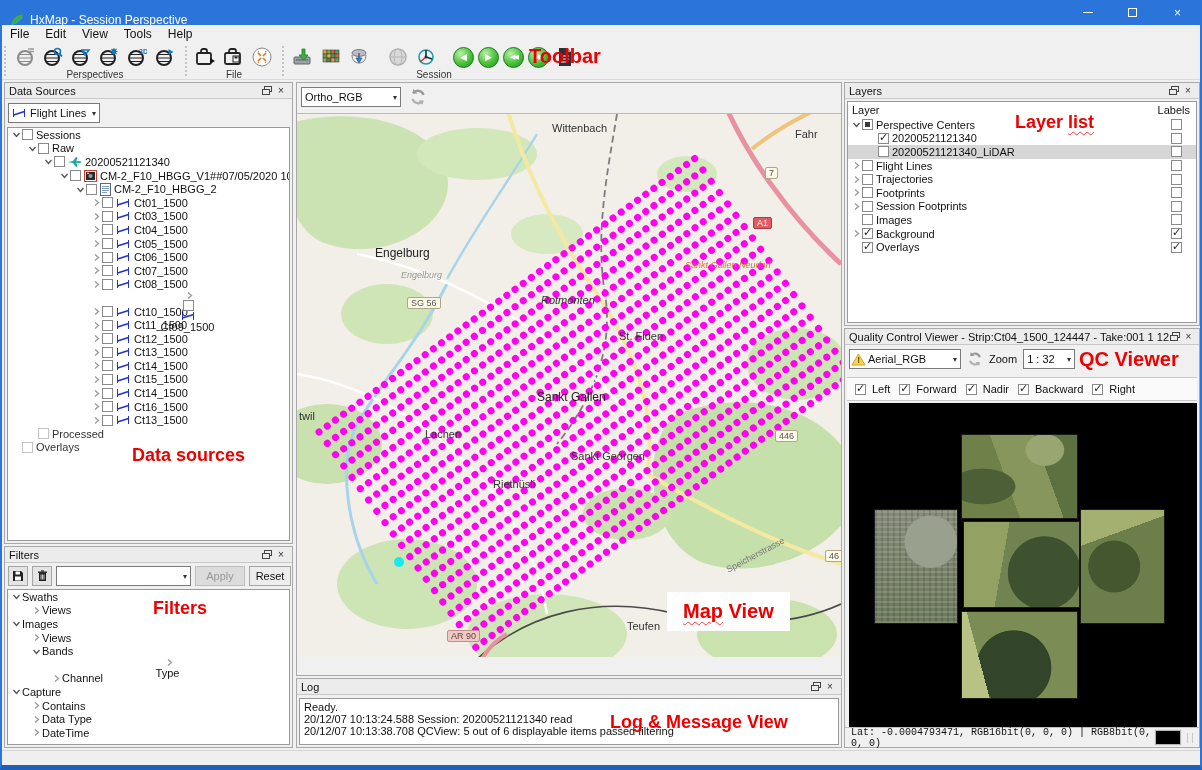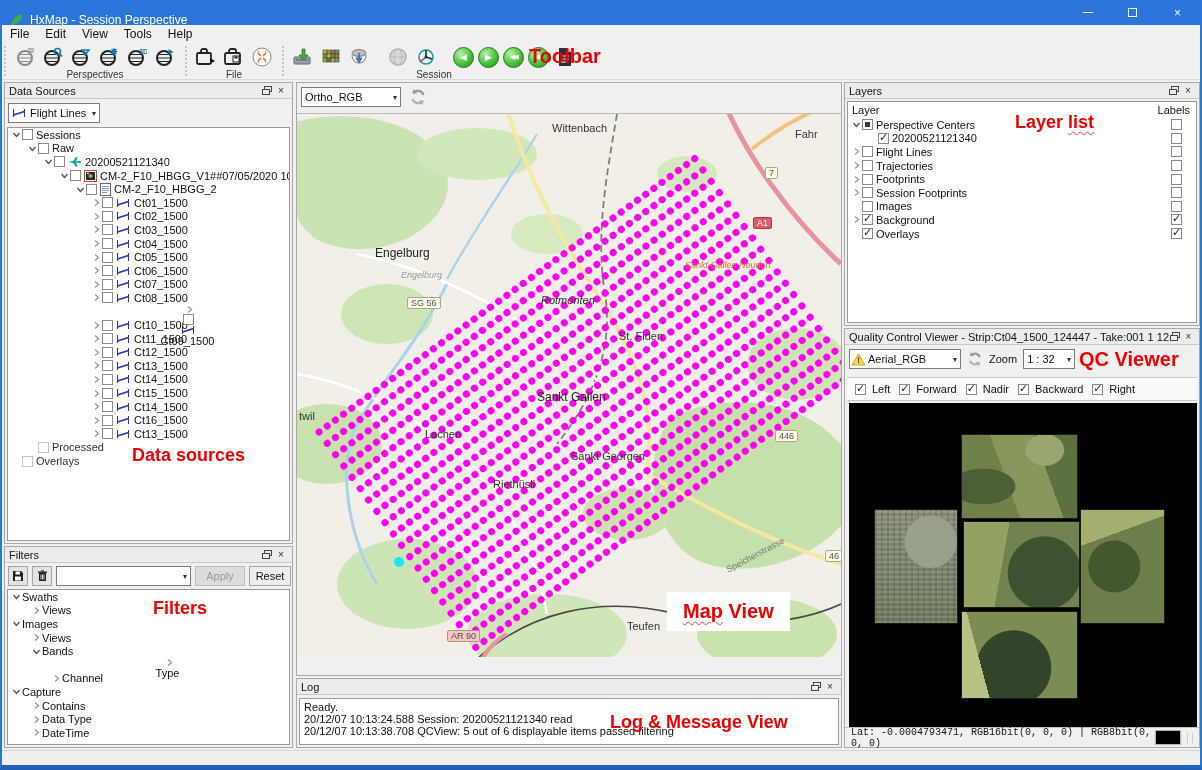--- a/index.html
+++ b/index.html
@@ -371,35 +371,20 @@
               <path d="M3 1.5L6.5 4.5L3 7.5" fill="none" stroke="#999" stroke-width="1.3"></path>
             </svg>
           </span>
           <span class="cb"></span>
           <span class="ticon">
             <svg width="15" height="10" viewBox="0 0 15 10">
               <path d="M1.5 1v8M12.5 1v8" stroke="#2233cc"></path>
               <path d="M1.5 7L12.5 3.5" stroke="#2233cc" stroke-width="1.5"></path>
             </svg>
           </span>
-          <span class="lbl">Ct02_1500</span>
-        </div>
-        <div class="trow" style="padding-left: 82px;">
-          <span class="exp">
-            <svg width="9" height="9">
-              <path d="M3 1.5L6.5 4.5L3 7.5" fill="none" stroke="#999" stroke-width="1.3"></path>
-            </svg>
-          </span>
-          <span class="cb"></span>
-          <span class="ticon">
-            <svg width="15" height="10" viewBox="0 0 15 10">
-              <path d="M1.5 1v8M12.5 1v8" stroke="#2233cc"></path>
-              <path d="M1.5 7L12.5 3.5" stroke="#2233cc" stroke-width="1.5"></path>
-            </svg>
-          </span>
           <span class="lbl">Ct03_1500</span>
         </div>
         <div class="trow" style="padding-left: 82px;">
           <span class="exp">
             <svg width="9" height="9">
               <path d="M3 1.5L6.5 4.5L3 7.5" fill="none" stroke="#999" stroke-width="1.3"></path>
             </svg>
           </span>
           <span class="cb"></span>
           <span class="ticon">
@@ -906,20 +891,27 @@
             <span style="flex: 1 1 0%;"></span>
             <span class="cb" style="margin-right: 14px;"></span>
           </div>
           <div class="trow" style="padding-left: 18px;">
             <span class="exp"></span>
             <span class="cb checked"></span>
             <span class="lbl">20200521121340</span>
             <span style="flex: 1 1 0%;"></span>
             <span class="cb" style="margin-right: 14px;"></span>
           </div>
+          <div class="trow selected" style="padding-left: 18px;">
+            <span class="exp"></span>
+            <span class="cb"></span>
+            <span class="lbl">20200521121340_LiDAR</span>
+            <span style="flex: 1 1 0%;"></span>
+            <span class="cb" style="margin-right: 14px;"></span>
+          </div>
           <div class="trow" style="padding-left: 2px;">
             <span class="exp">
               <svg width="9" height="9">
                 <path d="M3 1.5L6.5 4.5L3 7.5" fill="none" stroke="#999" stroke-width="1.3"></path>
               </svg>
             </span>
             <span class="cb"></span>
             <span class="lbl">Flight Lines</span>
             <span style="flex: 1 1 0%;"></span>
             <span class="cb" style="margin-right: 14px;"></span>

